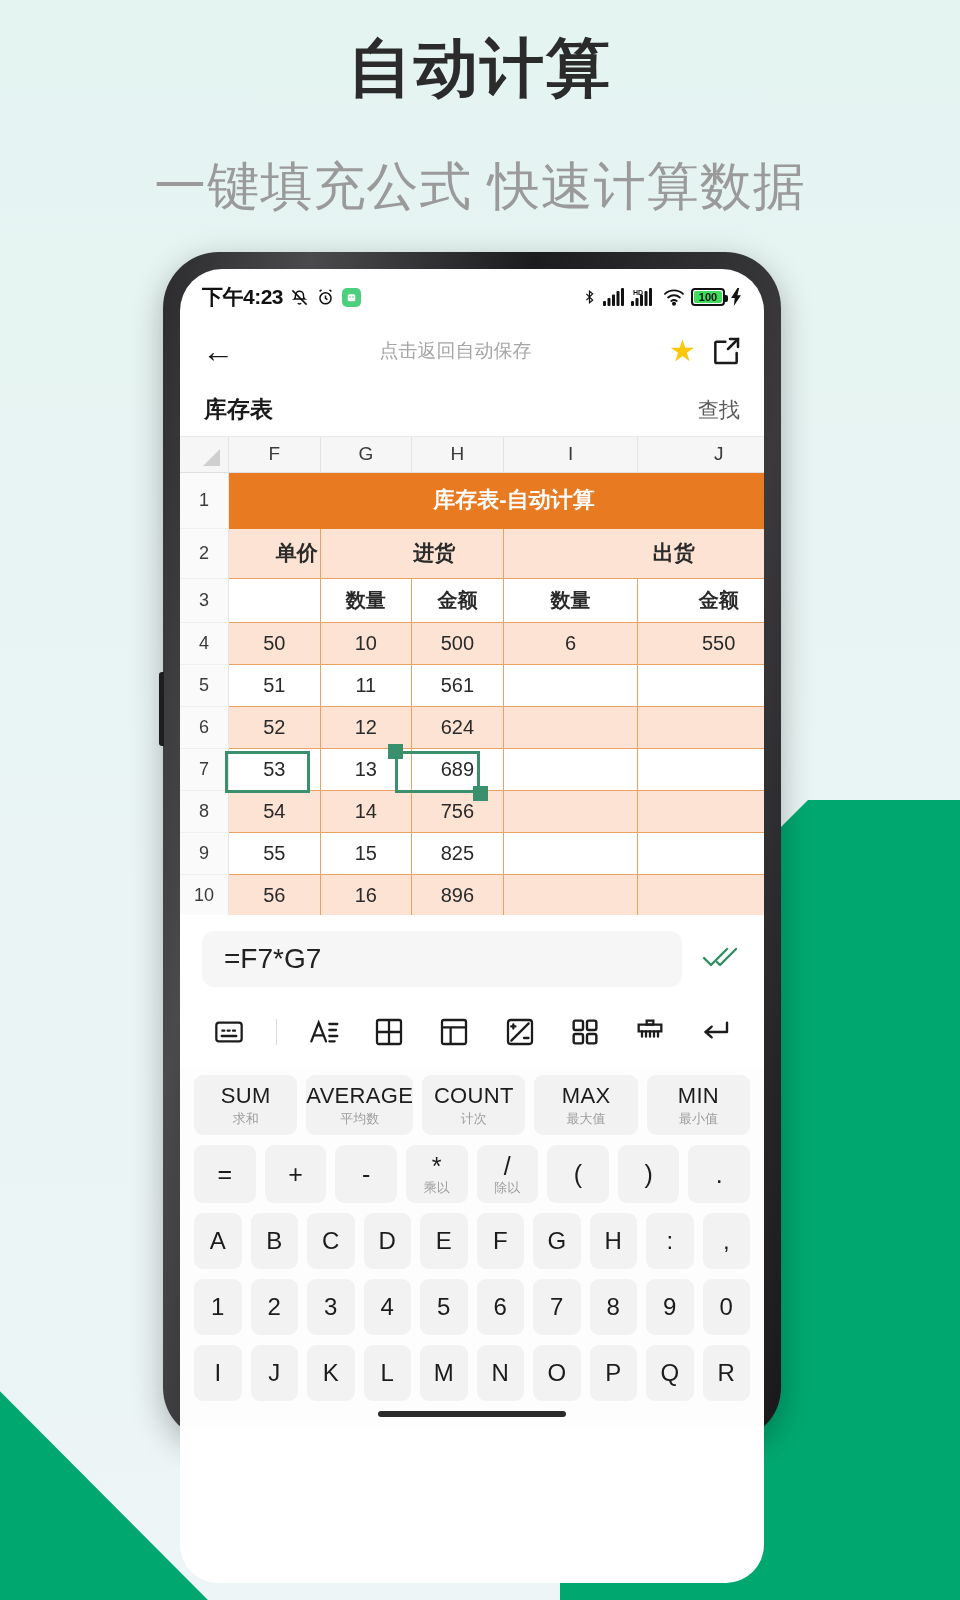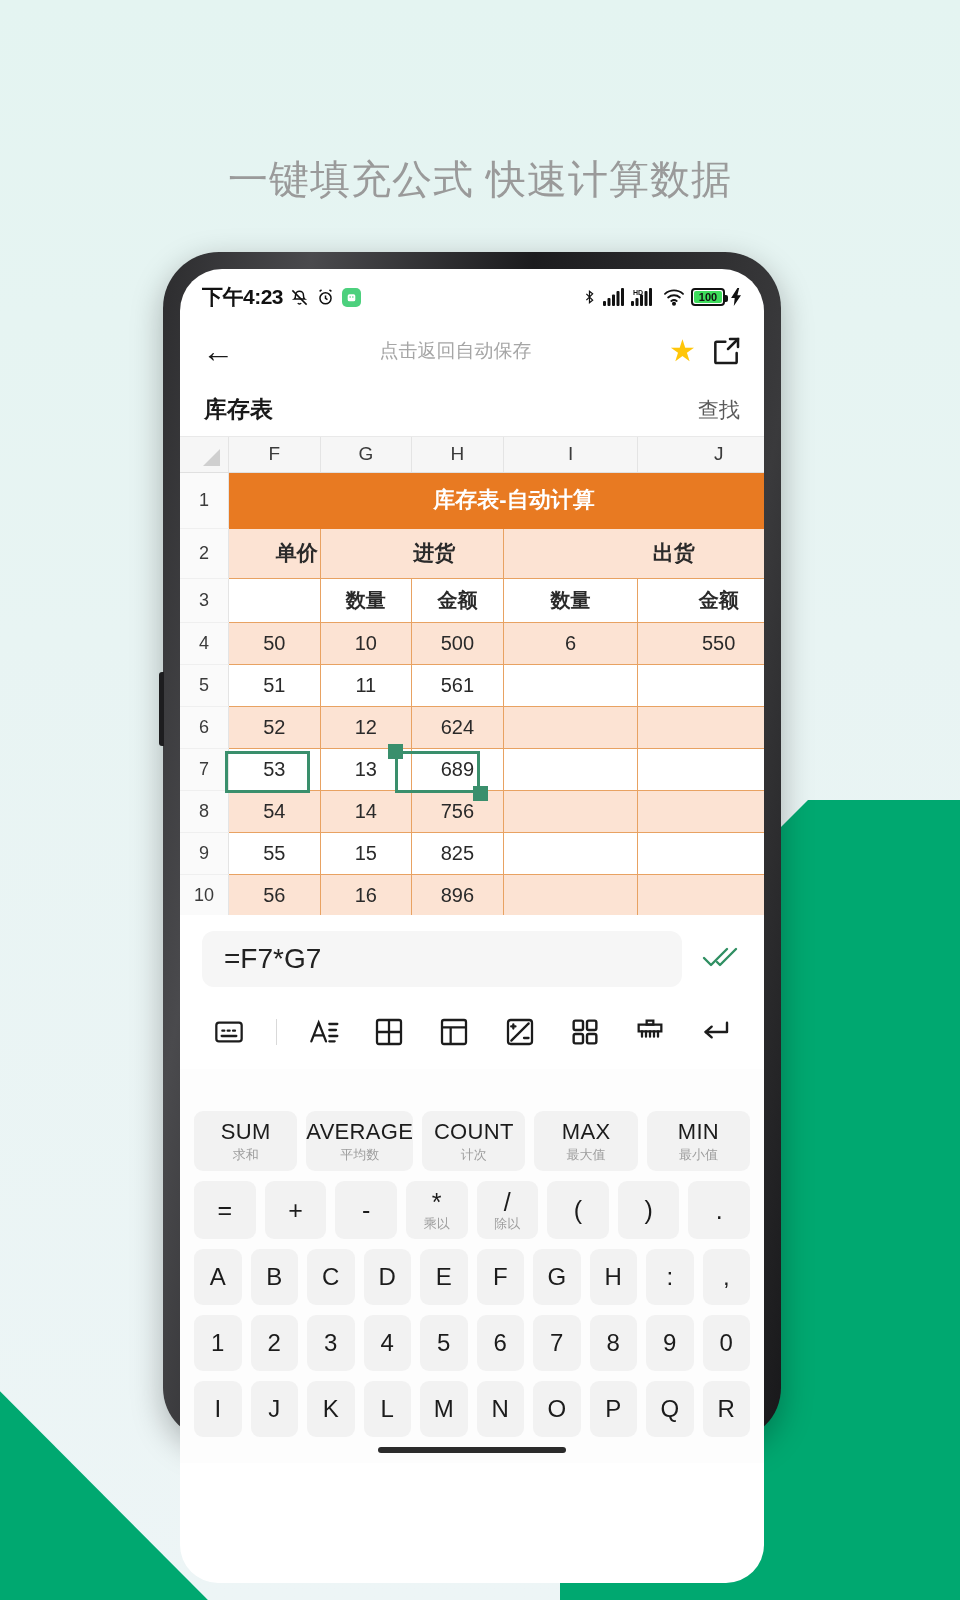--- a/index.html
+++ b/index.html
@@ -25,21 +25,21 @@
     clip-path: polygon(0% 42%, 63% 100%, 0% 100%);
   }
   
   #headline {
     position: absolute; top: 28px; left: 0; width: 960px;
     text-align: center; font-size: 64px; font-weight: bold;
     color: #2b2b2b; letter-spacing: 2px; line-height: 1.25;
   }
   #subhead {
     position: absolute; top: 152px; left: 0; width: 960px;
-    text-align: center; font-size: 40px; color: #9a9a9a;
+    text-align: center; font-size: 52px; color: #9a9a9a;
     letter-spacing: 1px;
   }
   
   #phone {
     position: absolute; left: 163px; top: 252px;
     width: 618px; height: 1188px;
     border-radius: 56px 56px 52px 52px;
     background: linear-gradient(100deg,#2c2c2e 0%,#4a4a4d 18%,#1c1c1e 45%,#3a3a3c 78%,#18181a 100%);
     padding: 17px;
     box-shadow: 0 10px 32px rgba(0,0,0,.28);
@@ -144,40 +144,41 @@
   .tool-ico { width: 36px; height: 36px; display:flex; align-items:center; justify-content:center; }
   .tool-sep { width: 1px; height: 26px; background: #d9d9d9; }
   
   #keyboard { background: #fdfdfd; padding: 6px 14px 10px 14px; }
   .kb-row { display: flex; gap: 9px; margin-bottom: 10px; justify-content: space-between; }
   .key {
     background: #f2f2f2; border-radius: 9px;
     display: flex; flex-direction: column; align-items: center; justify-content: center;
     color: #1c1c1c;
   }
-  .key-fn { height: 60px; flex: 1; margin-top: 36px; }
+  .key-fn { height: 60px; flex: 1; }
   .key-fn .k-main { font-size: 22px; letter-spacing: .3px; }
   .key-fn .k-sub { font-size: 13px; color: #9d9d9d; margin-top: 1px; }
   .key-op { height: 58px; flex: 1; }
   .key-op .k-main { font-size: 25px; }
   .key-op .k-sub { font-size: 13px; color: #9d9d9d; margin-top: -2px; }
   .key-ch { height: 56px; flex: 1; font-size: 24px; }
   #home-indicator {
     width: 188px; height: 6px; background: #2b2b2b; border-radius: 3px;
     margin: 6px auto 0 auto;
   }
 </style>
 </head>
 <body>
 
 <div id="page">
 
   <div class="green-shape" id="green-right"></div>
   <div class="green-shape" id="green-left"></div>
 
+  <div id="headline">自动计算</div>
   <div id="subhead">一键填充公式 快速计算数据</div>
 
   <div id="phone">
     <div id="btn-power"></div>
     <div id="screen">
 
       <div id="statusbar">
         <div id="sb-left">
           <span id="sb-time">下午4:23</span>
           <svg class="sb-ico" width="19" height="19" viewBox="0 0 24 24" fill="none" stroke="#111" stroke-width="1.9">

